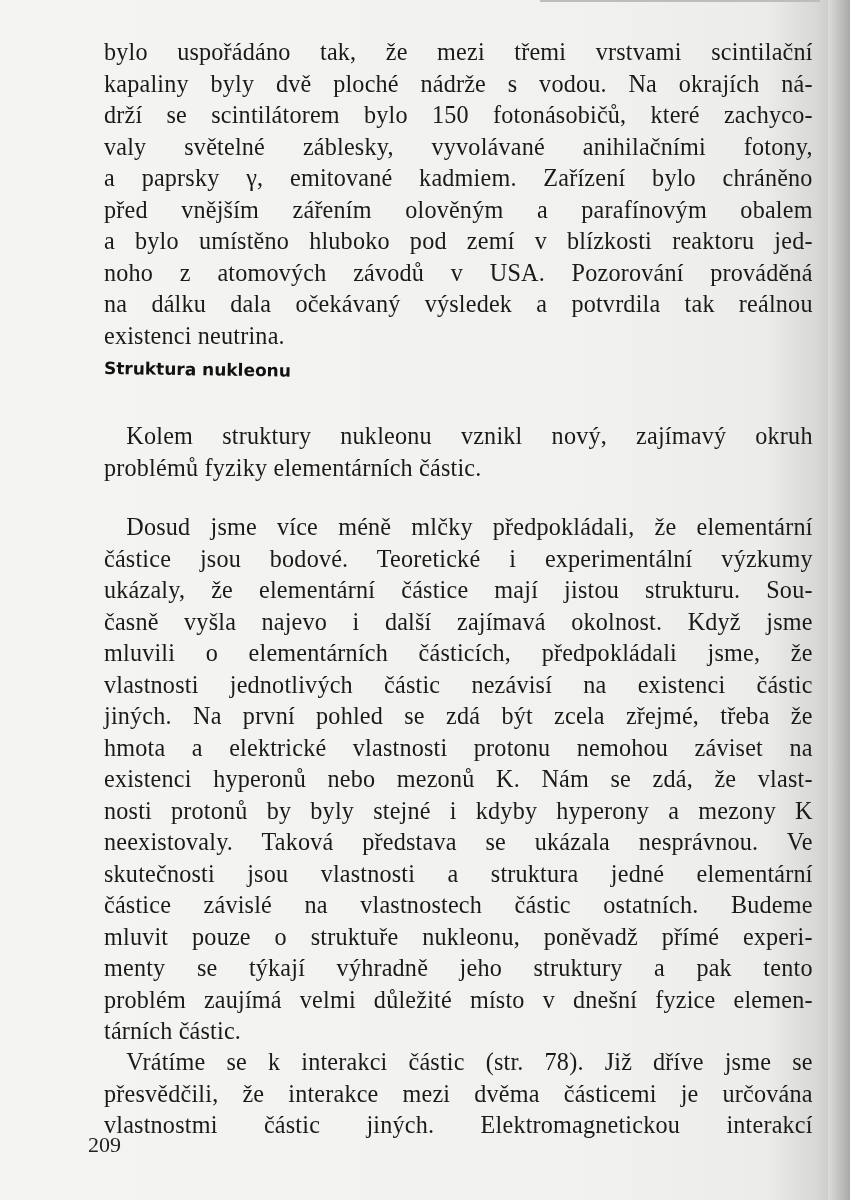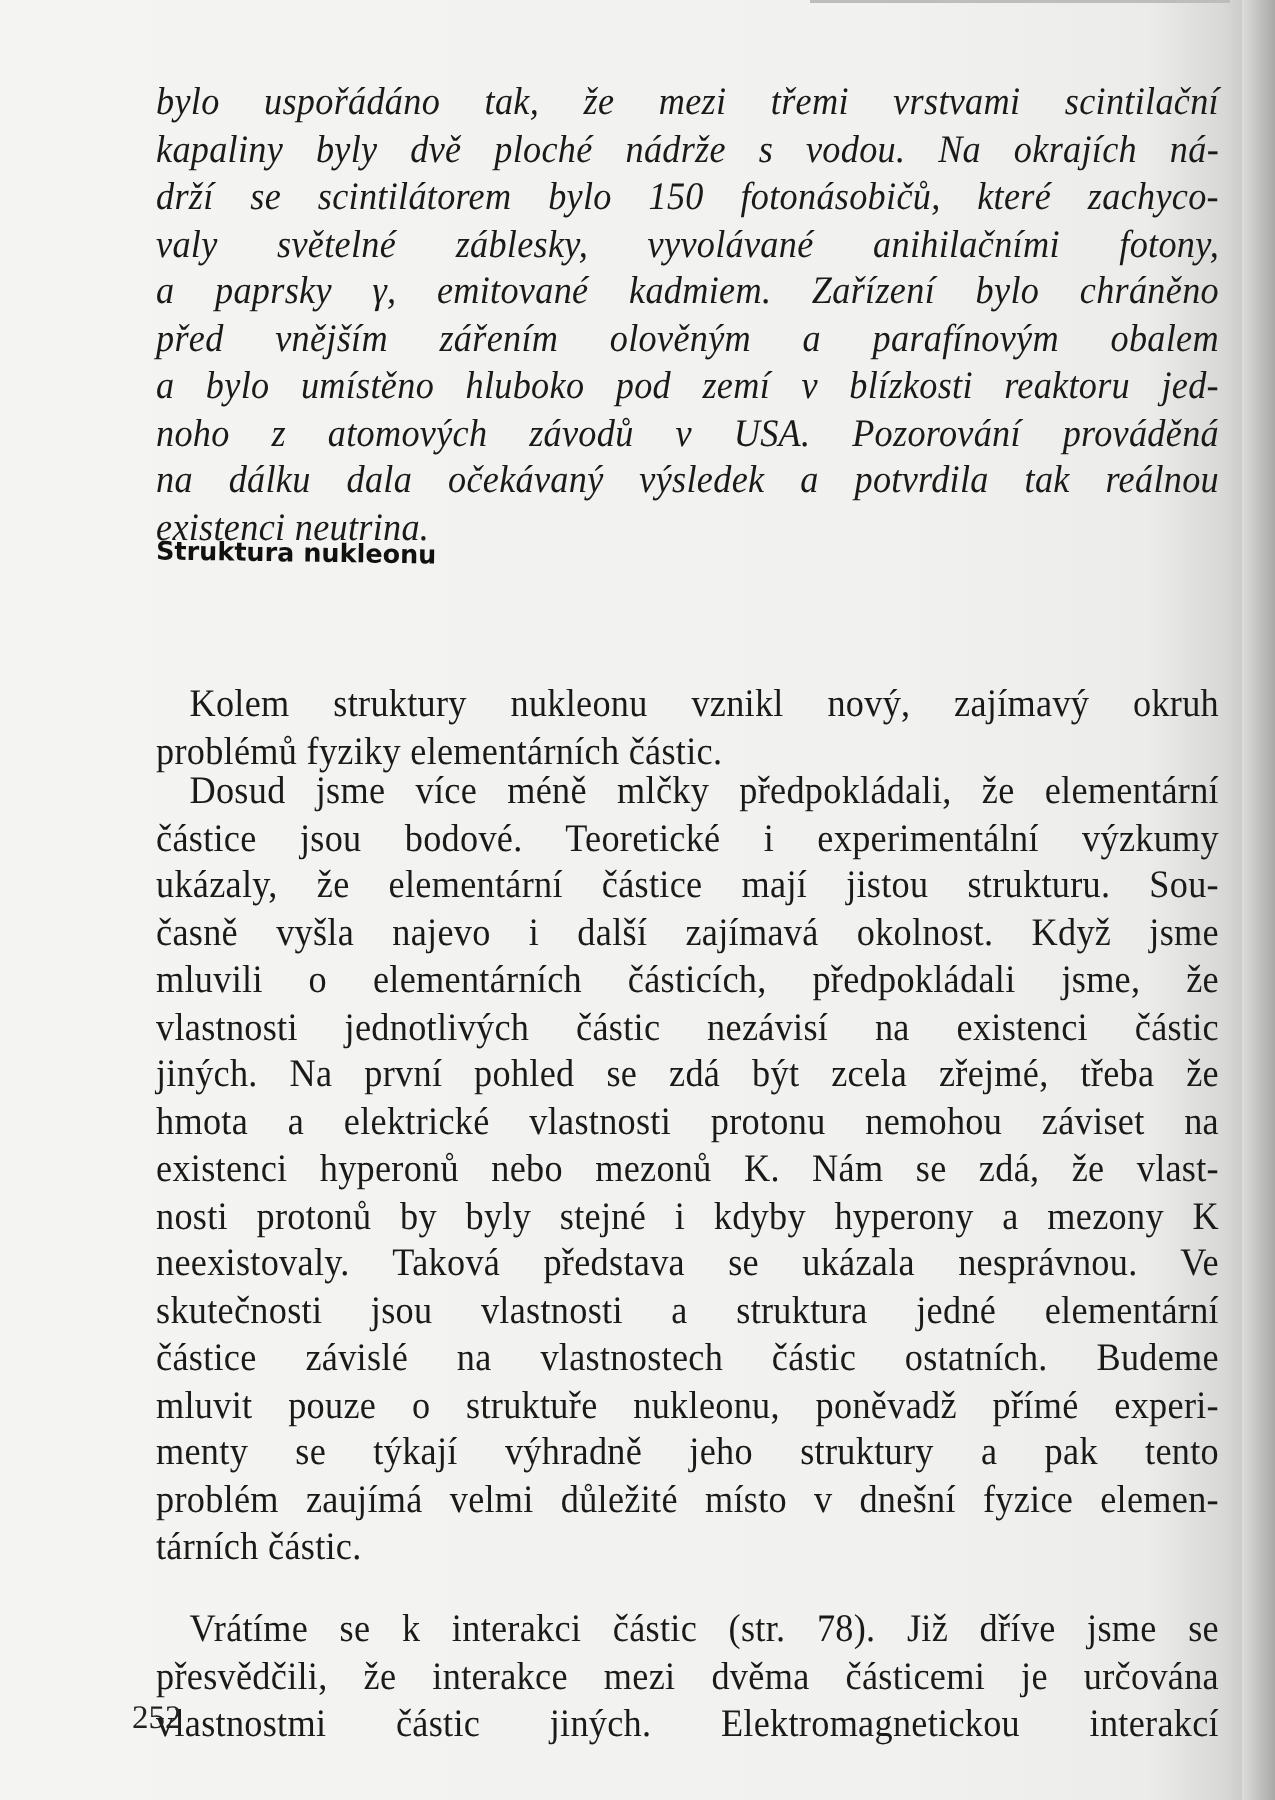--- a/index.html
+++ b/index.html
@@ -48,36 +48,36 @@
     }
     .indent { padding-left: 24px; }
   </style>
 </head>
 <body>
 
 <div class="page"></div>
 <div class="topline"></div>
 <div class="edge"></div>
 
-<div class="block" style="top:52px;font-style:italic;">
+<div class="block" style="top:36px;">
   <div class="line">bylo uspořádáno tak, že mezi třemi vrstvami scintilační</div>
   <div class="line">kapaliny byly dvě ploché nádrže s vodou. Na okrajích ná-</div>
   <div class="line">drží se scintilátorem bylo 150 fotonásobičů, které zachyco-</div>
   <div class="line">valy světelné záblesky, vyvolávané anihilačními fotony,</div>
   <div class="line">a paprsky γ, emitované kadmiem. Zařízení bylo chráněno</div>
   <div class="line">před vnějším zářením olověným a parafínovým obalem</div>
   <div class="line">a bylo umístěno hluboko pod zemí v blízkosti reaktoru jed-</div>
   <div class="line">noho z atomových závodů v USA. Pozorování prováděná</div>
   <div class="line">na dálku dala očekávaný výsledek a potvrdila tak reálnou</div>
   <div class="line last">existenci neutrina.</div>
 </div>
 
 <div class="heading">Struktura nukleonu</div>
 
-<div class="block" style="top:420px;margin-top:33px;">
+<div class="block" style="top:420px;">
   <div class="line indent" style="width:738px;">Kolem struktury nukleonu vznikl nový, zajímavý okruh</div>
   <div class="line last">problémů fyziky elementárních částic.</div>
 </div>
 
 <div class="block" style="top:511px;">
   <div class="line indent" style="width:738px;">Dosud jsme více méně mlčky předpokládali, že elementární</div>
   <div class="line">částice jsou bodové. Teoretické i experimentální výzkumy</div>
   <div class="line">ukázaly, že elementární částice mají jistou strukturu. Sou-</div>
   <div class="line">časně vyšla najevo i další zajímavá okolnost. Když jsme</div>
   <div class="line">mluvili o elementárních částicích, předpokládali jsme, že</div>
@@ -88,19 +88,19 @@
   <div class="line">nosti protonů by byly stejné i kdyby hyperony a mezony K</div>
   <div class="line">neexistovaly. Taková představa se ukázala nesprávnou. Ve</div>
   <div class="line">skutečnosti jsou vlastnosti a struktura jedné elementární</div>
   <div class="line">částice závislé na vlastnostech částic ostatních. Budeme</div>
   <div class="line">mluvit pouze o struktuře nukleonu, poněvadž přímé experi-</div>
   <div class="line">menty se týkají výhradně jeho struktury a pak tento</div>
   <div class="line">problém zaujímá velmi důležité místo v dnešní fyzice elemen-</div>
   <div class="line last">tárních částic.</div>
 </div>
 
-<div class="block" style="top:1070px;">
+<div class="block" style="top:1046px;">
   <div class="line indent" style="width:738px;">Vrátíme se k interakci částic (str. 78). Již dříve jsme se</div>
   <div class="line">přesvědčili, že interakce mezi dvěma částicemi je určována</div>
   <div class="line">vlastnostmi částic jiných. Elektromagnetickou interakcí</div>
 </div>
 
-<div class="pageno">252</div>
+<div class="pageno">209</div>
 
 </body></html>

